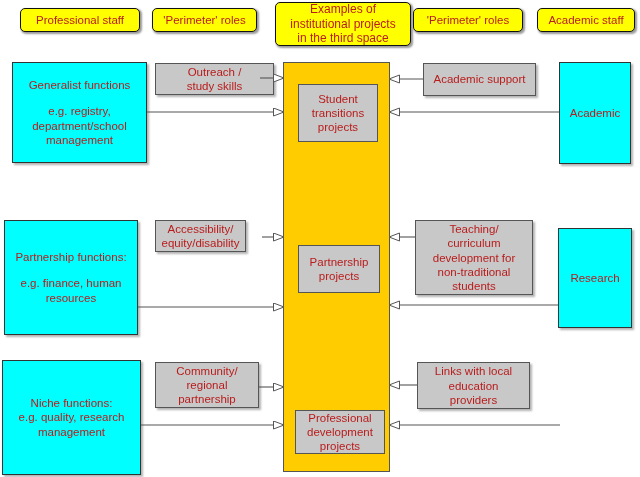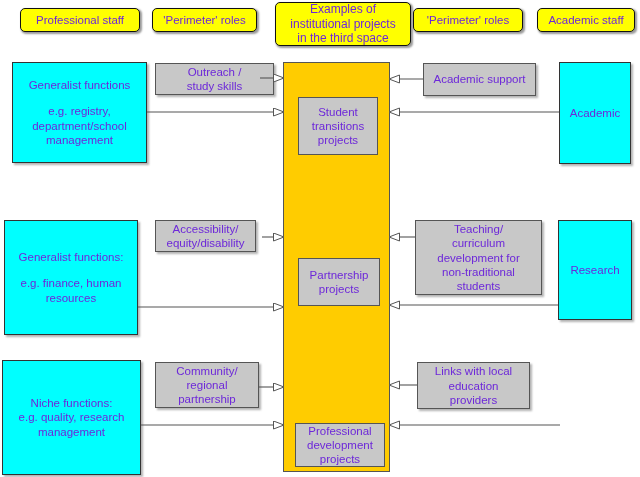--- a/index.html
+++ b/index.html
@@ -1,18 +1,18 @@
 <!DOCTYPE html>
 <html style="--staff-box: #ffff00; --role-box: #c8c8c8; --center-panel: #ffcc00; --function-box: #00ffff; --connector: #555555;"><head>
 <meta charset="utf-8">
 <style>
   html,body{margin:0;padding:0;background:#fff;}
   .canvas{
     position:relative;width:640px;height:477px;background:#ffffff;
-    font-family:"Liberation Sans","DejaVu Sans",sans-serif;color:#6d28d9;
+    font-family:"Liberation Sans","DejaVu Sans",sans-serif;color:#b91c1c;
     overflow:hidden;
   }
   .box{
     position:absolute;box-sizing:border-box;
     display:flex;flex-direction:column;align-items:center;justify-content:center;
     text-align:center;line-height:1.22;font-size:11.5px;
     white-space:pre-line;
   }
   .ybox{
     background:var(--staff-box,#ffff00);
@@ -35,21 +35,20 @@
     padding:2px 3px;
   }
   .panel{
     background:var(--center-panel,#ffcc00);
     border:1.7px solid #555;
   }
   .proj{
     background:var(--role-box,#c8c8c8);
     border:1.4px solid #555;
     padding:2px 3px;
-    margin-top:13px;
   }
   .gap{height:12px;flex:none;}
   .arrows{position:absolute;left:0;top:0;pointer-events:none;}
 </style>
 </head>
 <body>
 
 <div class="canvas">
 
   <div class="box ybox" style="left:20px;top:8px;width:120px;height:24px">
@@ -71,36 +70,36 @@
   </div>
 
   <div class="box cyanbox" style="left:12px;top:62px;width:135px;height:101px">
     <div>Generalist functions</div>
     <div class="gap"></div>
     <div>e.g. registry,
 department/school
 management</div>
   </div>
   <div class="box cyanbox" style="left:4px;top:220px;width:134px;height:115px">
-    <div>Generalist functions:</div>
+    <div>Partnership functions:</div>
     <div class="gap"></div>
     <div>e.g. finance, human
 resources</div>
   </div>
   <div class="box cyanbox" style="left:2px;top:360px;width:139px;height:115px">
     <div>Niche functions:</div>
     <div>e.g. quality, research
 management</div>
   </div>
 
   <div class="box graybox" style="left:155px;top:63px;width:119px;height:32px">
     <div>Outreach /
 study skills</div>
   </div>
-  <div class="box graybox" style="left:155px;top:220px;width:101px;height:32px">
+  <div class="box graybox" style="left:155px;top:220px;width:91px;height:32px">
     <div>Accessibility/
 equity/disability</div>
   </div>
   <div class="box graybox" style="left:155px;top:362px;width:104px;height:46px">
     <div>Community/
 regional
 partnership</div>
   </div>
 
   <div class="box panel" style="left:283px;top:62px;width:107px;height:410px"></div>
@@ -116,37 +115,37 @@
   </div>
   <div class="box proj" style="left:295px;top:410px;width:90px;height:44px">
     <div>Professional
 development
 projects</div>
   </div>
 
   <div class="box graybox" style="left:423px;top:63px;width:113px;height:33px">
     <div>Academic support</div>
   </div>
-  <div class="box graybox" style="left:415px;top:220px;width:127px;height:75px">
+  <div class="box graybox" style="left:415px;top:220px;width:118px;height:75px">
     <div>Teaching/
 curriculum
 development for
 non-traditional
 students</div>
   </div>
   <div class="box graybox" style="left:417px;top:362px;width:113px;height:47px">
     <div>Links with local
 education
 providers</div>
   </div>
 
   <div class="box cyanbox" style="left:559px;top:62px;width:72px;height:102px">
     <div>Academic</div>
   </div>
-  <div class="box cyanbox" style="left:558px;top:220px;width:74px;height:100px">
+  <div class="box cyanbox" style="left:558px;top:228px;width:74px;height:100px">
     <div>Research</div>
   </div>
 
   <svg class="arrows" width="640" height="477">
     <defs>
       <marker id="ah" markerUnits="userSpaceOnUse" markerWidth="12" markerHeight="10" refX="11" refY="4.5" orient="auto">
         <path d="M0.5,0.5 L11,4.5 L0.5,8.5 Z" fill="#ffffff" stroke="#555555" stroke-width="1"></path>
       </marker>
     </defs>
     <g stroke="#555555" stroke-width="1.1">

